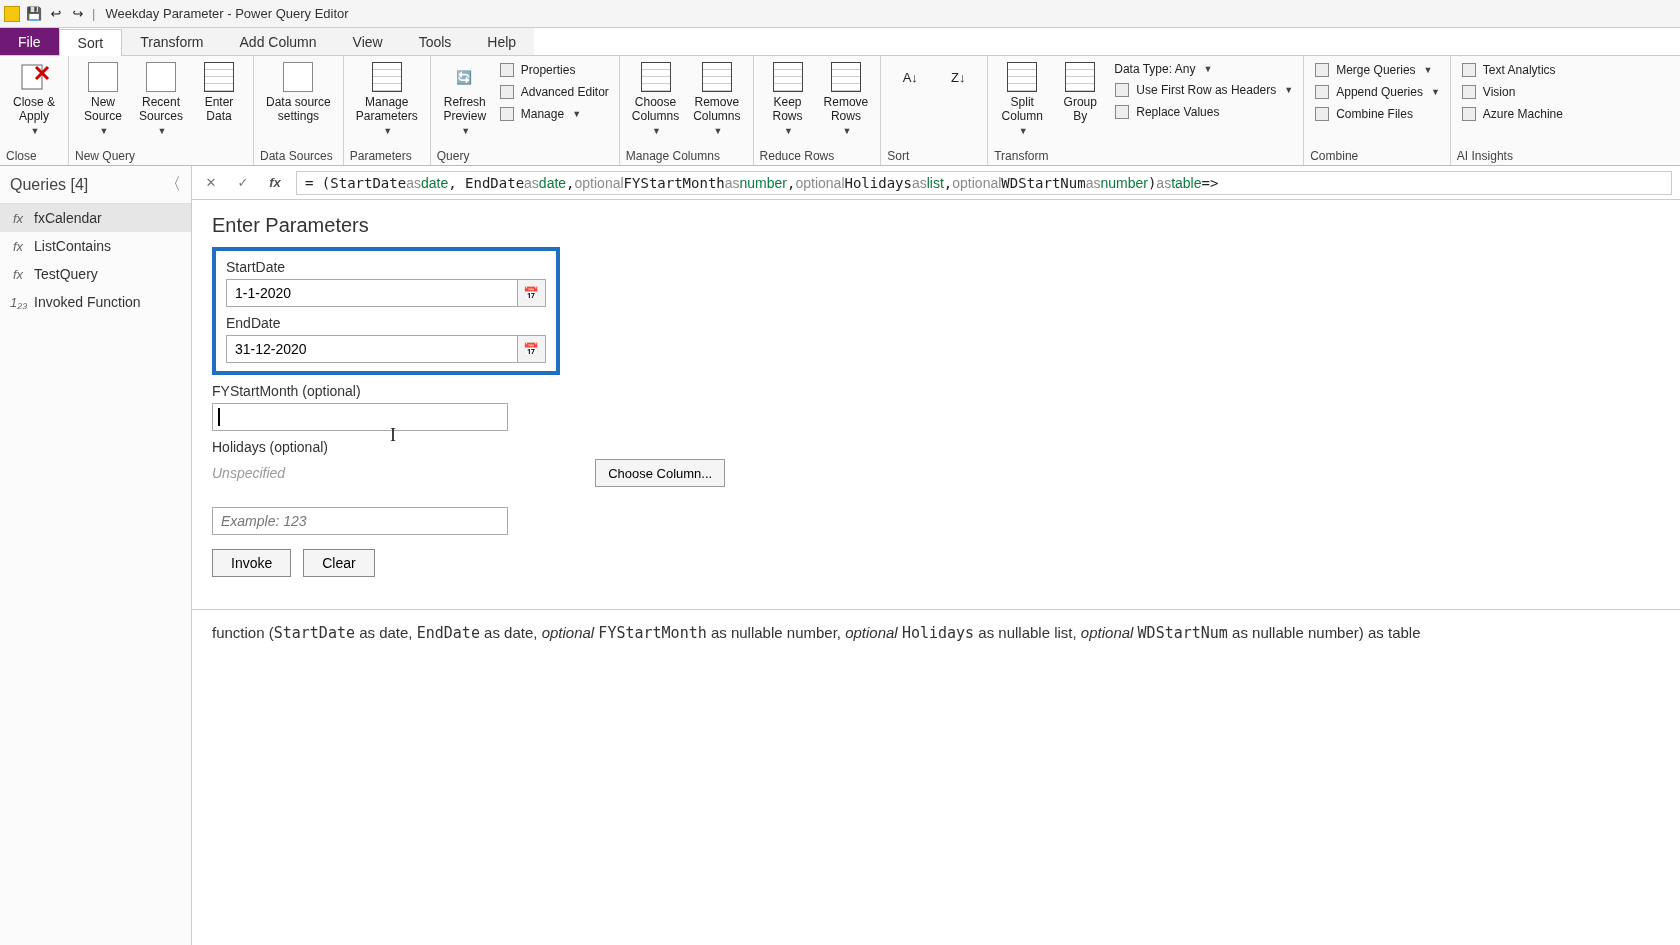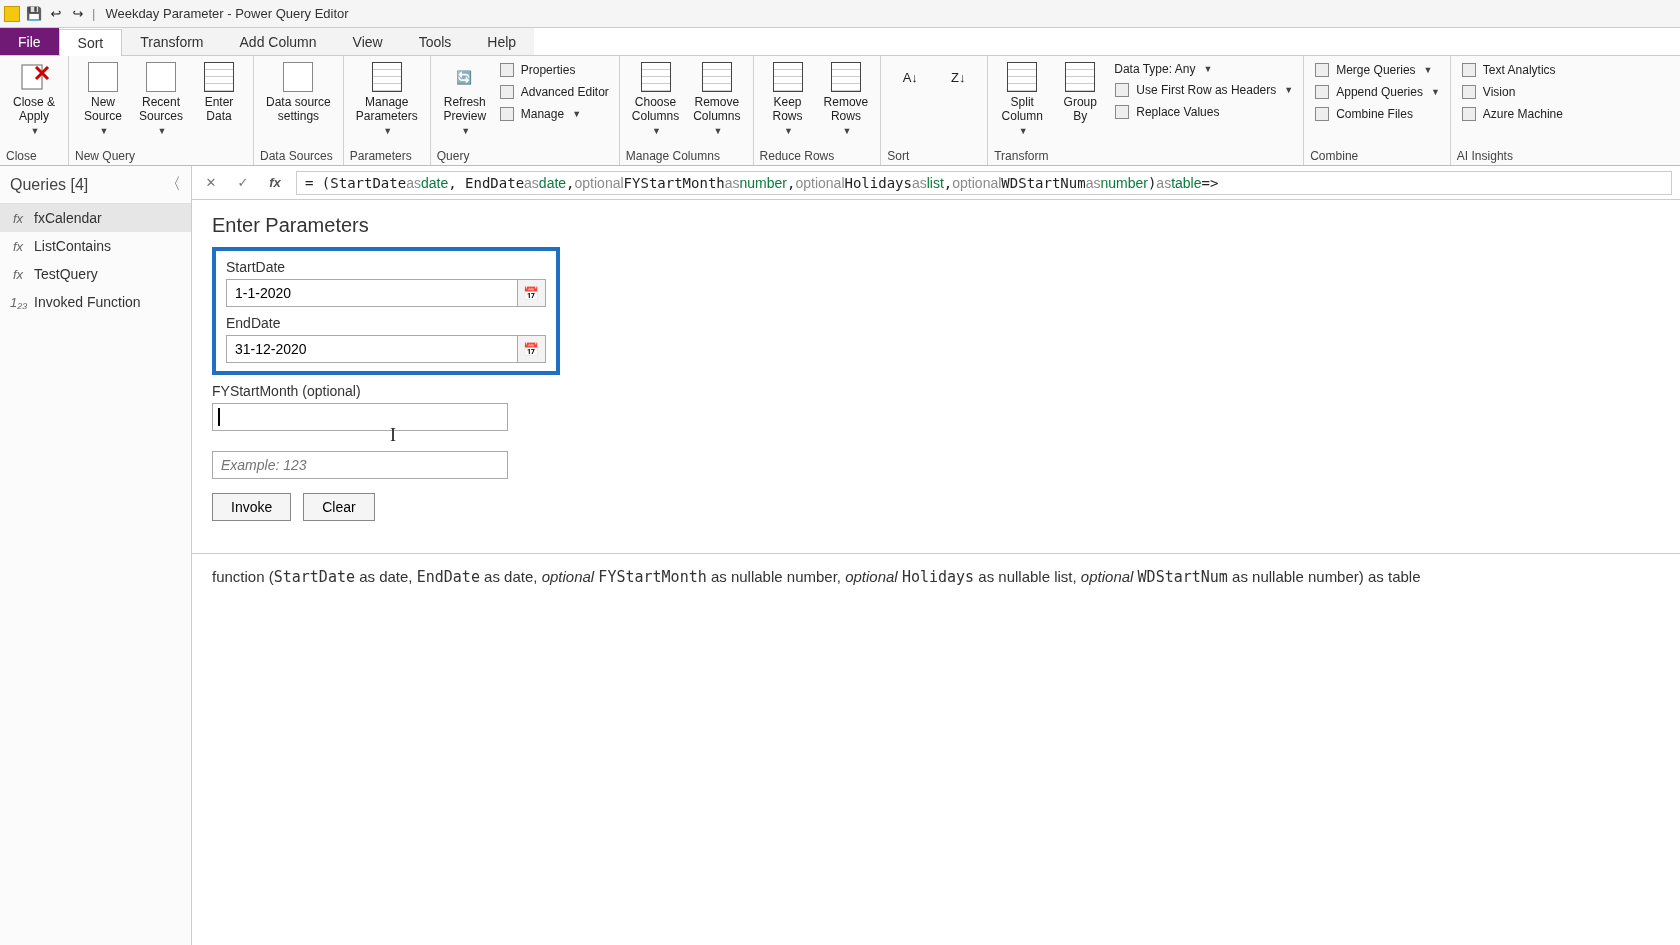--- a/index.html
+++ b/index.html
@@ -424,20 +424,27 @@
 
       <div class="p-block">
         <label>FYStartMonth (optional)</label>
         <div style="position:relative; width:296px;">
           <input class="txt sm" value="" style="">
           <span class="caret" style="position:absolute; left:6px; top:5px;"></span>
           <span style="position:absolute; left:178px; top:22px; font-size:18px; font-family:serif;">I</span>
         </div>
       </div>
 
+      <div class="p-block">
+        <label>Holidays (optional)</label>
+        <div style="display:flex; align-items:center;">
+          <div class="unspec" style="margin-top:0; color:#9a9a9a; font-style:italic;">Unspecified</div>
+          <button class="choose-col">Choose Column...</button>
+        </div>
+      </div>
 
       <div class="p-block" style="margin-top:20px">
         <input class="txt sm placeholder" style="font-style: italic; color: rgb(154, 154, 154);" placeholder="Example: 123">
       </div>
 
       <div class="btnrow">
         <button class="pbtn">Invoke</button>
         <button class="pbtn">Clear</button>
       </div>
     </div>

